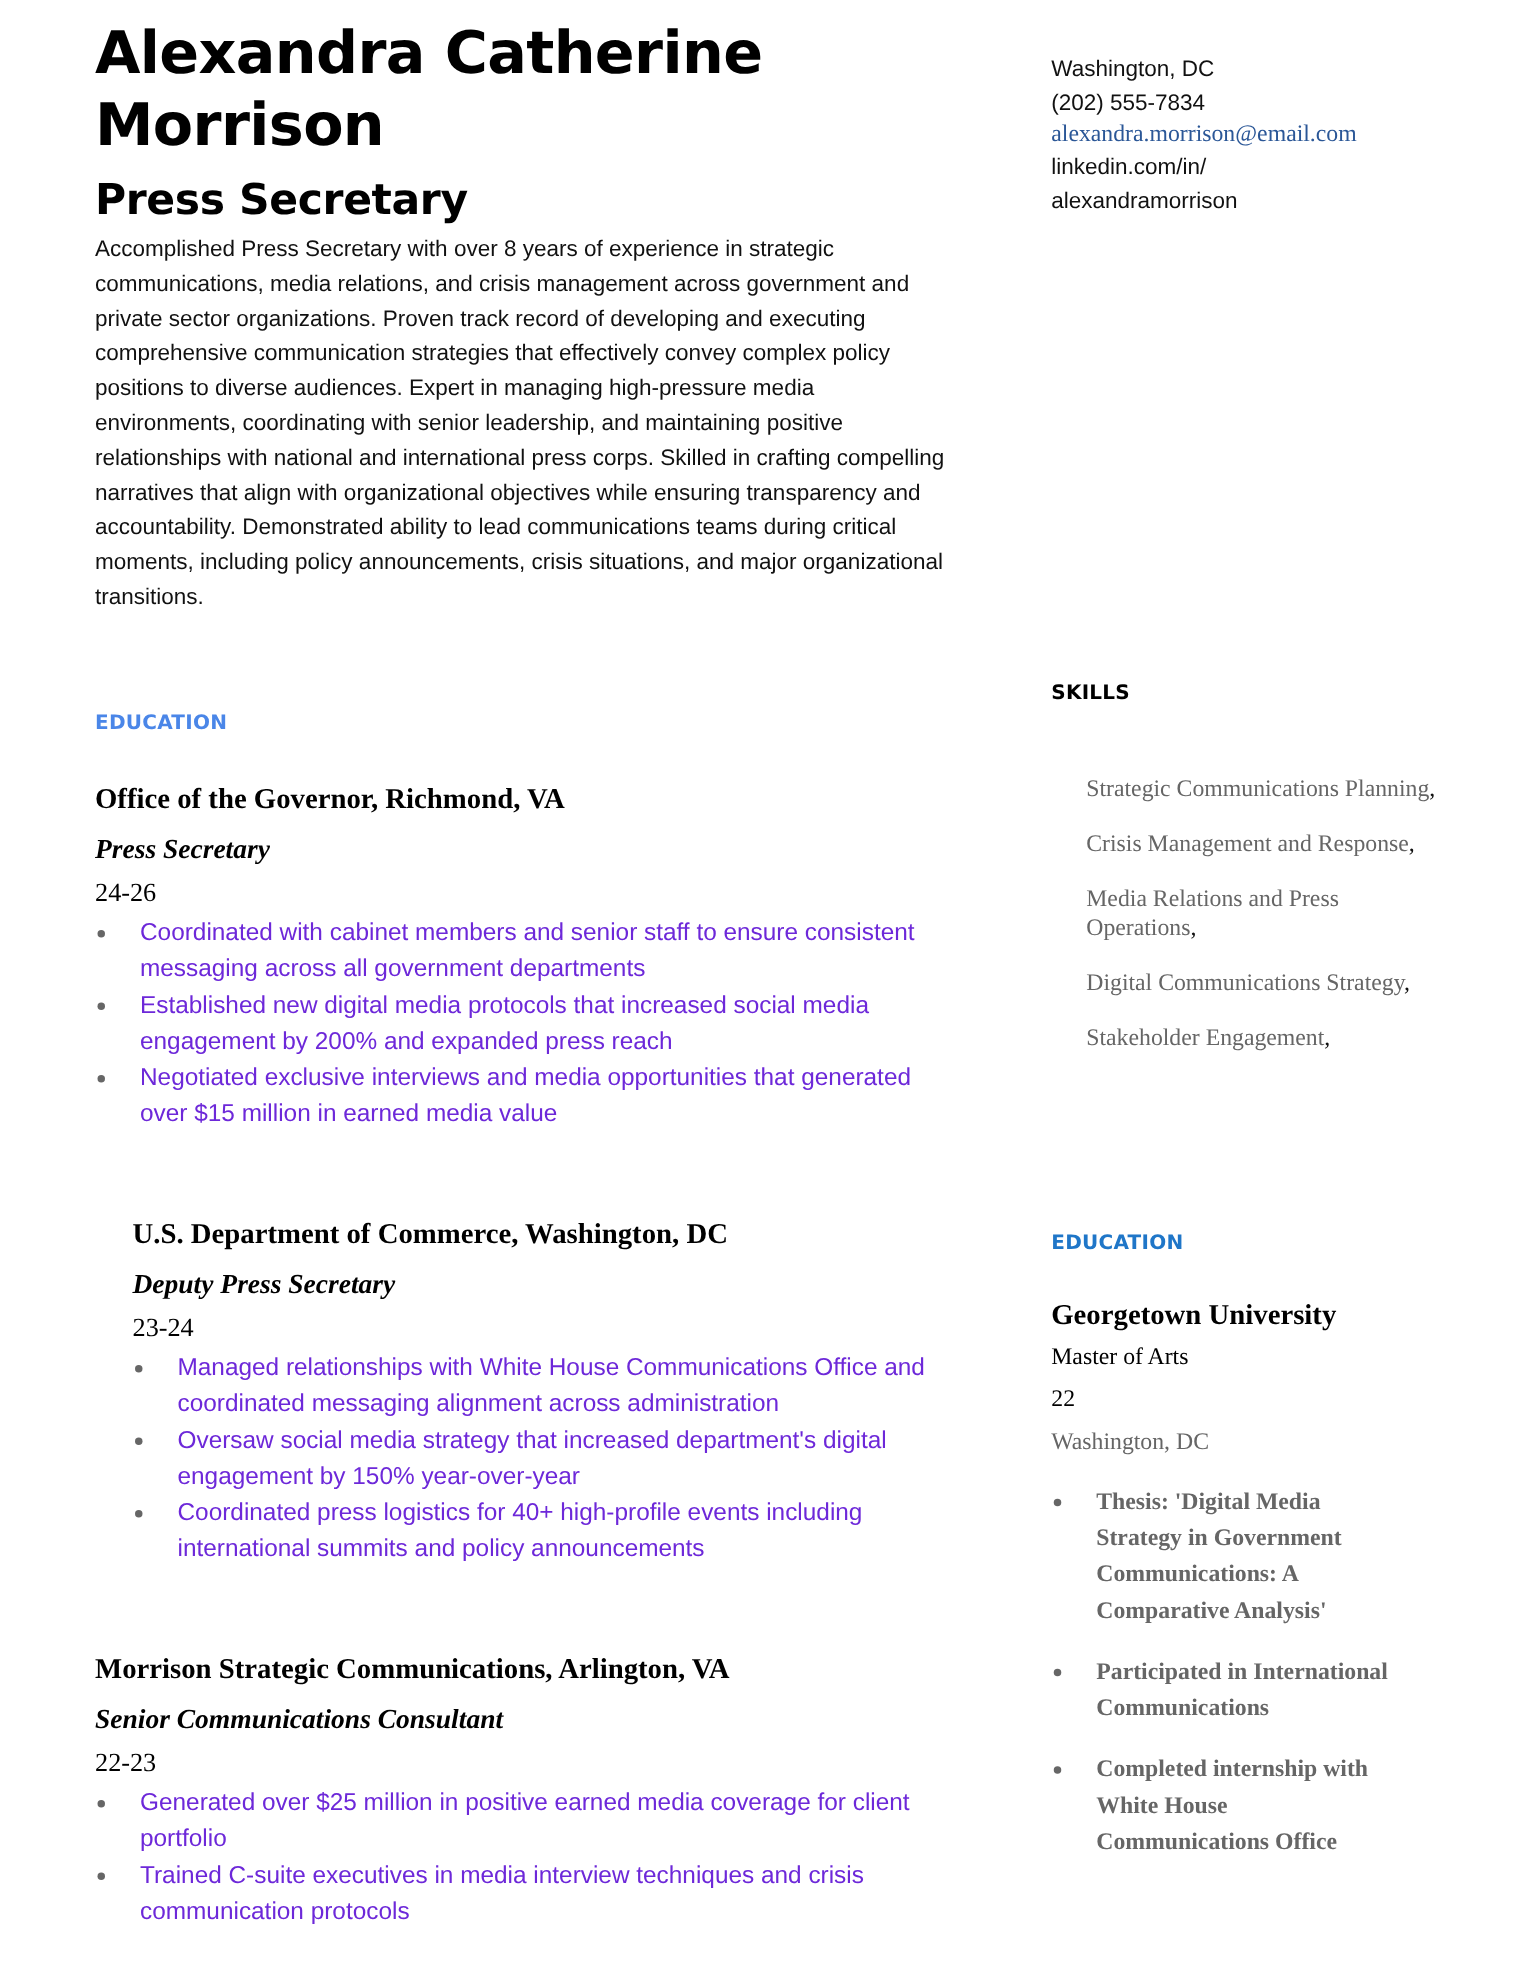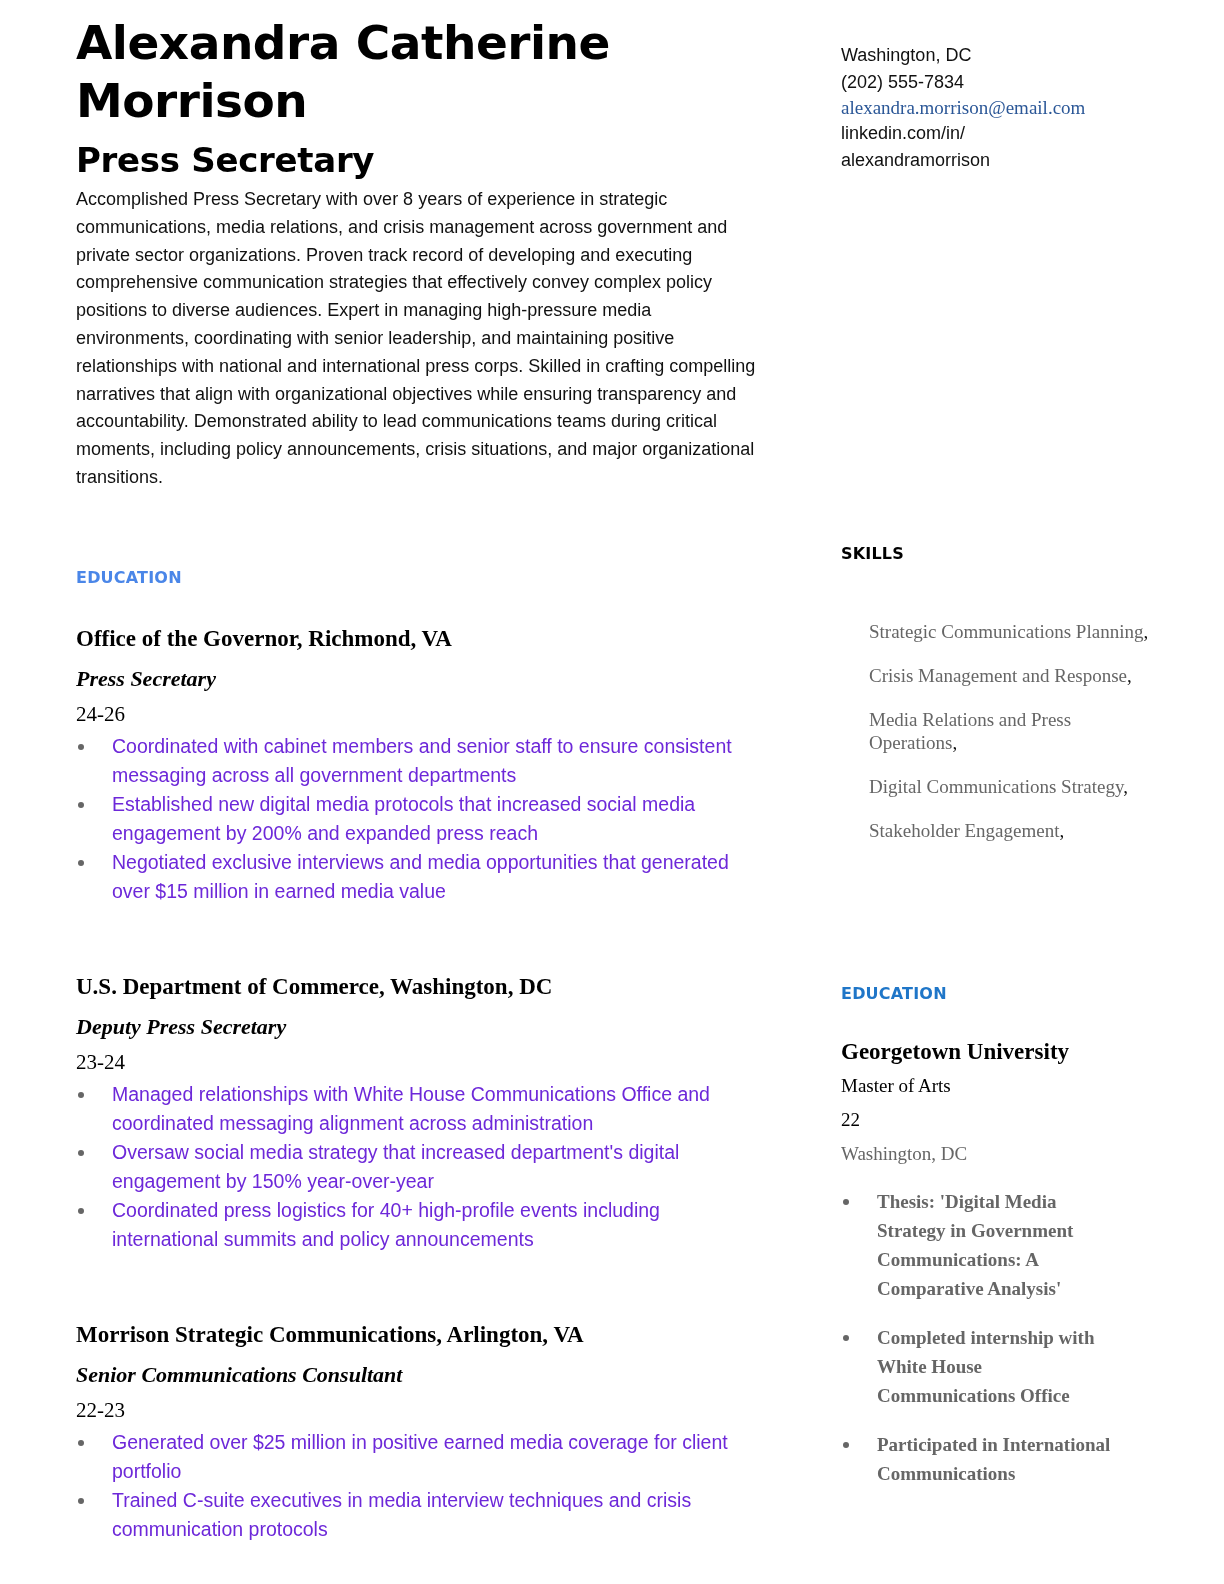--- a/index.html
+++ b/index.html
@@ -68,21 +68,21 @@
   <h3 class="company">Office of the Governor, Richmond, VA</h3>
   <div class="role">Press Secretary</div>
   <div class="dates">24-26</div>
   <ul class="bullets">
     <li><span class="dot"></span><span>Coordinated with cabinet members and senior staff to ensure consistent messaging across all government departments</span></li>
     <li><span class="dot"></span><span>Established new digital media protocols that increased social media engagement by 200% and expanded press reach</span></li>
     <li><span class="dot"></span><span>Negotiated exclusive interviews and media opportunities that generated over $15 million in earned media value</span></li>
   </ul>
 </div>
 
-<div class="job" style="top:972px;">
+<div class="job" style="top:972px;margin-left:30px;">
   <h3 class="company">U.S. Department of Commerce, Washington, DC</h3>
   <div class="role">Deputy Press Secretary</div>
   <div class="dates">23-24</div>
   <ul class="bullets">
     <li><span class="dot"></span><span>Managed relationships with White House Communications Office and coordinated messaging alignment across administration</span></li>
     <li><span class="dot"></span><span>Oversaw social media strategy that increased department's digital engagement by 150% year-over-year</span></li>
     <li><span class="dot"></span><span>Coordinated press logistics for 40+ high-profile events including international summits and policy announcements</span></li>
   </ul>
 </div>
 
@@ -104,16 +104,16 @@
   <div class="skill"><span>Stakeholder Engagement</span><span class="comma">,</span></div>
 </div>
 
 <div class="edu">
   <h3 class="school">Georgetown University</h3>
   <div class="degree">Master of Arts</div>
   <div class="edu-year">22</div>
   <div class="edu-loc">Washington, DC</div>
   <ul class="edu-bullets">
     <li><span class="dot"></span><span>Thesis: 'Digital Media Strategy in Government Communications: A Comparative Analysis'</span></li>
+    <li><span class="dot"></span><span>Participated in International Communications</span></li>
     <li><span class="dot"></span><span>Completed internship with White House Communications Office</span></li>
-    <li><span class="dot"></span><span>Participated in International Communications</span></li>
   </ul>
 </div>
 
 </body></html>

